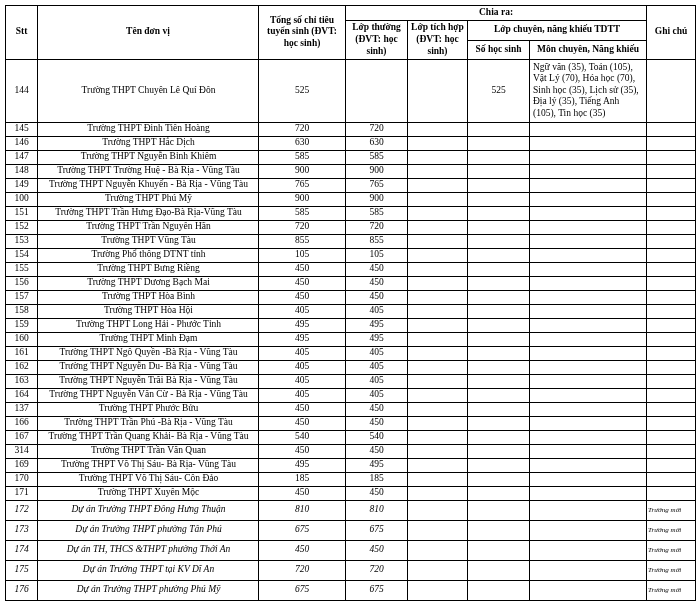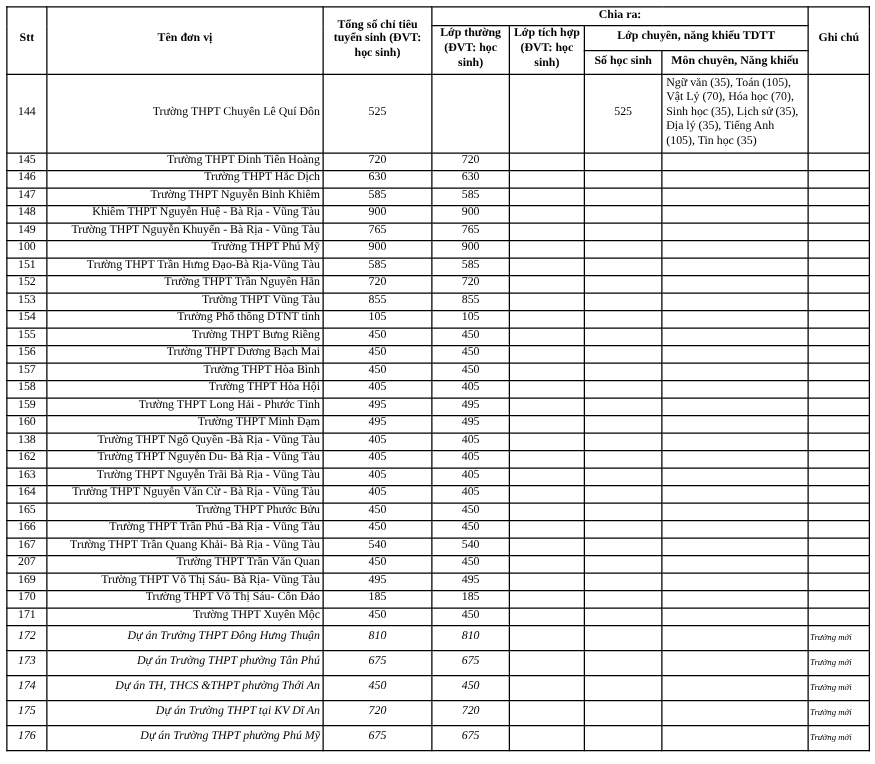--- a/index.html
+++ b/index.html
@@ -37,21 +37,21 @@
   tr.hdr-bot { height: 17px; }
   tbody td {
     font-size: 9.5px;
     vertical-align: middle;
     padding: 0 2px;
     line-height: 1.2;
   }
   tbody tr.regular { height: 14px; }
   tbody tr.project { height: 20px; font-style: italic; }
   td.c { text-align: center; }
-  td.l { text-align: right; padding-left: 3px; }
+  td.l { text-align: center; padding-left: 3px; }
   td.subjects-cell {
     text-align: left;
     padding: 2px 2px 2px 3px;
     line-height: 1.22;
     margin-left: 43px;
   }
   td.note-cell {
     font-size: 7px;
     text-align: left;
     padding: 0 1px;
@@ -125,21 +125,21 @@
         <td class="l">Trường THPT Nguyễn Bỉnh Khiêm</td>
         <td class="c">585</td>
         <td class="c">585</td>
         <td class="c"></td>
         <td class="c"></td>
         <td class="subjects-cell"></td>
         <td class="note-cell"></td>
       </tr>
       <tr class="regular">
         <td class="c">148</td>
-        <td class="l">Khiêm THPT Nguyễn Huệ - Bà Rịa - Vũng Tàu</td>
+        <td class="l">Trường THPT Trường Huệ - Bà Rịa - Vũng Tàu</td>
         <td class="c">900</td>
         <td class="c">900</td>
         <td class="c"></td>
         <td class="c"></td>
         <td class="subjects-cell"></td>
         <td class="note-cell"></td>
       </tr>
       <tr class="regular">
         <td class="c">149</td>
         <td class="l">Trường THPT Nguyễn Khuyến - Bà Rịa - Vũng Tàu</td>
@@ -254,21 +254,21 @@
         <td class="c">160</td>
         <td class="l">Trường THPT Minh Đạm</td>
         <td class="c">495</td>
         <td class="c">495</td>
         <td class="c"></td>
         <td class="c"></td>
         <td class="subjects-cell"></td>
         <td class="note-cell"></td>
       </tr>
       <tr class="regular">
-        <td class="c">138</td>
+        <td class="c">161</td>
         <td class="l">Trường THPT Ngô Quyền -Bà Rịa - Vũng Tàu</td>
         <td class="c">405</td>
         <td class="c">405</td>
         <td class="c"></td>
         <td class="c"></td>
         <td class="subjects-cell"></td>
         <td class="note-cell"></td>
       </tr>
       <tr class="regular">
         <td class="c">162</td>
@@ -294,21 +294,21 @@
         <td class="c">164</td>
         <td class="l">Trường THPT Nguyễn Văn Cừ - Bà Rịa - Vũng Tàu</td>
         <td class="c">405</td>
         <td class="c">405</td>
         <td class="c"></td>
         <td class="c"></td>
         <td class="subjects-cell"></td>
         <td class="note-cell"></td>
       </tr>
       <tr class="regular">
-        <td class="c">165</td>
+        <td class="c">137</td>
         <td class="l">Trường THPT Phước Bửu</td>
         <td class="c">450</td>
         <td class="c">450</td>
         <td class="c"></td>
         <td class="c"></td>
         <td class="subjects-cell"></td>
         <td class="note-cell"></td>
       </tr>
       <tr class="regular">
         <td class="c">166</td>
@@ -324,21 +324,21 @@
         <td class="c">167</td>
         <td class="l">Trường THPT Trần Quang Khải- Bà Rịa - Vũng Tàu</td>
         <td class="c">540</td>
         <td class="c">540</td>
         <td class="c"></td>
         <td class="c"></td>
         <td class="subjects-cell"></td>
         <td class="note-cell"></td>
       </tr>
       <tr class="regular">
-        <td class="c">207</td>
+        <td class="c">314</td>
         <td class="l">Trường THPT Trần Văn Quan</td>
         <td class="c">450</td>
         <td class="c">450</td>
         <td class="c"></td>
         <td class="c"></td>
         <td class="subjects-cell"></td>
         <td class="note-cell"></td>
       </tr>
       <tr class="regular">
         <td class="c">169</td>

